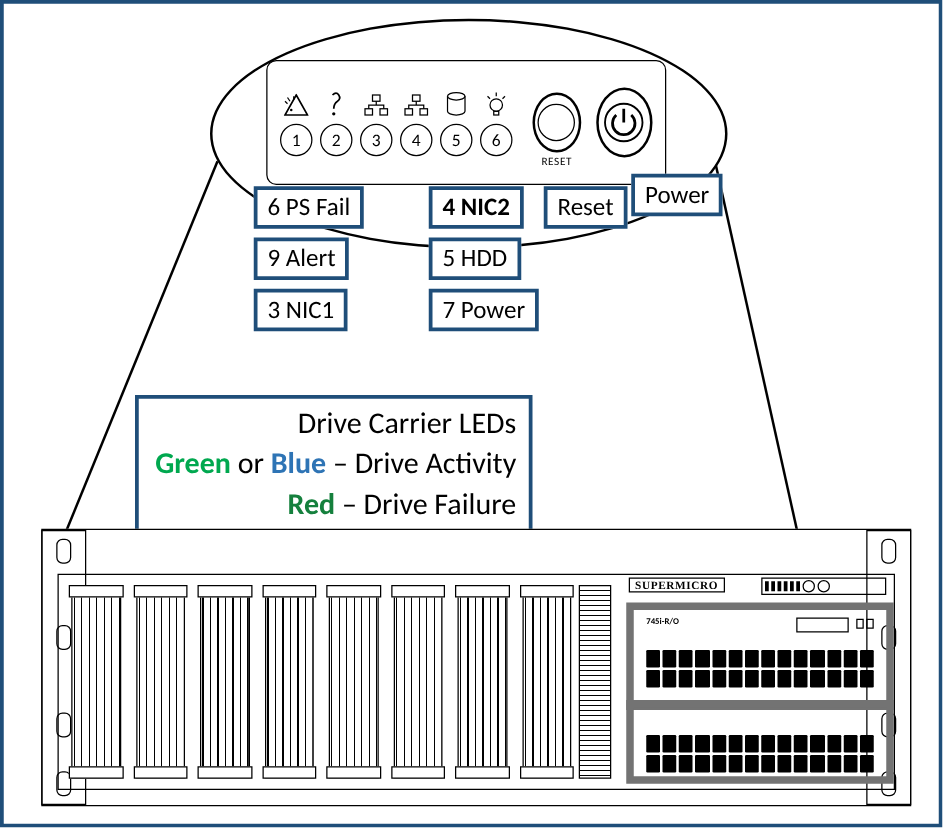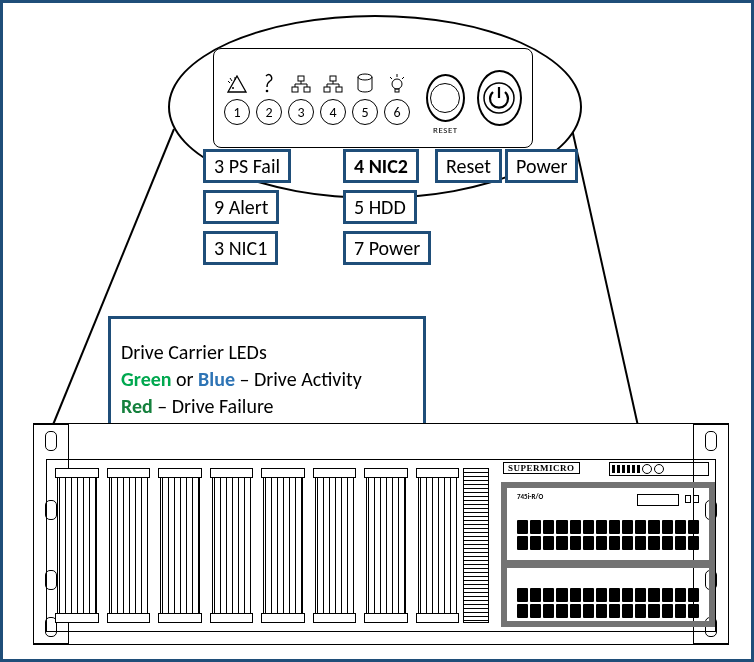--- a/index.html
+++ b/index.html
@@ -115,41 +115,42 @@
     color: #000;
     white-space: nowrap;
   }
   .l1 { left: 200px; top: 146px; }
   .l2 { left: 200px; top: 187px; }
   .l3 { left: 200px; top: 228px; }
   .l4 { left: 340px; top: 146px; font-weight: bold; }
   .l5 { left: 340px; top: 187px; }
   .l6 { left: 340px; top: 228px; }
   .lreset { left: 432px; top: 146px; }
-  .lpower { left: 502px; top: 146px; }
+  .lpower { left: 502px; top: 136px; }
 
   
   svg.overlay {
     position: absolute;
     left: 0; top: 0;
     width: 754px; height: 662px;
     pointer-events: none;
   }
 
   
   .legend {
     position: absolute;
     left: 105px;
     top: 313px;
     width: 292px;
     border: 3px solid #1f4e79;
     background: #fff;
-    padding: 20px 10px 6px 10px;
-    font-size: 20px;
+    padding: 4px 10px 6px 10px;
+    font-size: 24px;
     line-height: 1.35;
+    text-align: right;
   }
   .green { color: #00a84f; font-weight: bold; }
   .blue  { color: #2e74b5; font-weight: bold; }
   .red   { color: #15803d; font-weight: bold; }
 
   
   .chassis {
     position: absolute;
     left: 30px;
     top: 420px;
@@ -380,21 +381,21 @@
     </div>
     <div class="btn-power">
       <svg width="34" height="34" viewBox="0 0 34 34">
         <circle cx="17" cy="17" r="15" fill="none" stroke="#000" stroke-width="1.5"></circle>
         <path d="M11 11 a9 9 0 1 0 12 0" fill="none" stroke="#000" stroke-width="2.2"></path>
         <line x1="17" y1="6" x2="17" y2="17" stroke="#000" stroke-width="2.2"></line>
       </svg>
     </div>
   </div>
 
-  <div class="box l1">3 PS Fail</div>
+  <div class="box l1">6 PS Fail</div>
   <div class="box l2">9 Alert</div>
   <div class="box l3">3 NIC1</div>
   <div class="box l4">4 NIC2</div>
   <div class="box l5">5 HDD</div>
   <div class="box l6">7 Power</div>
   <div class="box lreset">Reset</div>
   <div class="box lpower">Power</div>
 
   <div class="legend">
     <div>Drive Carrier LEDs</div>

